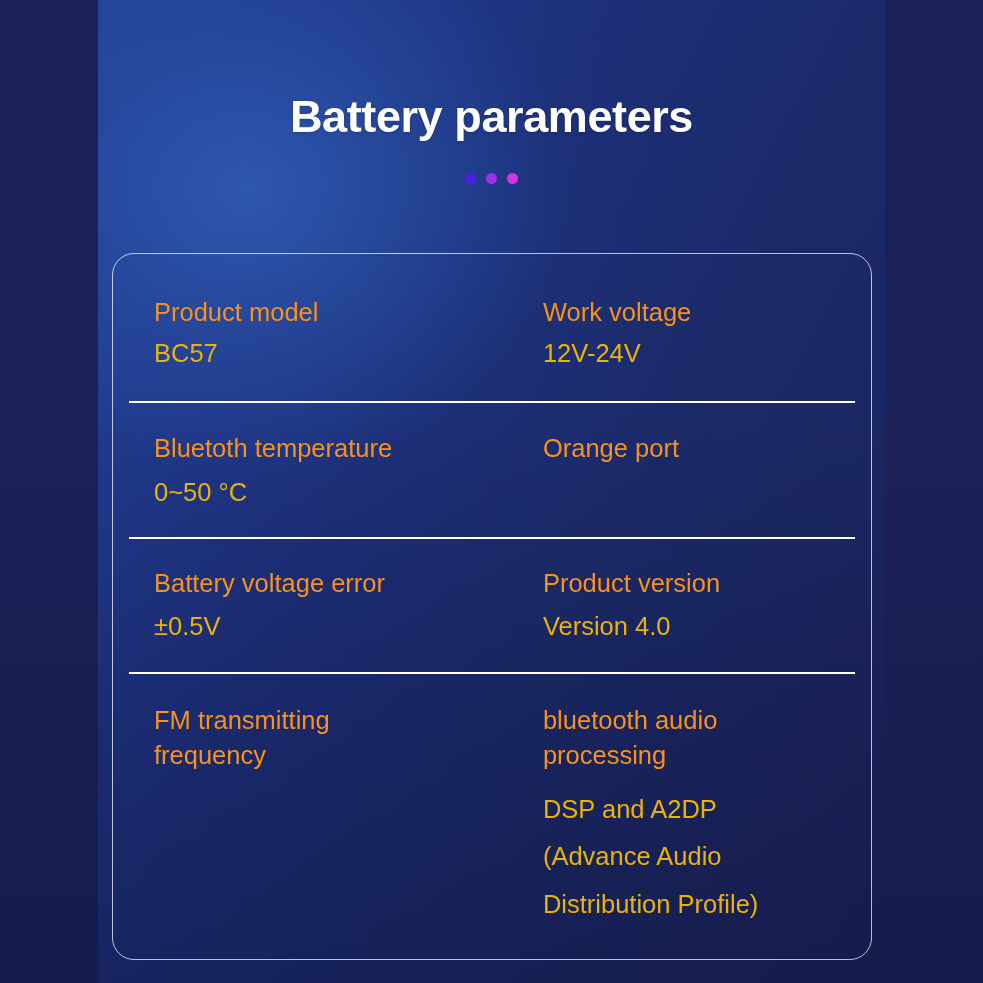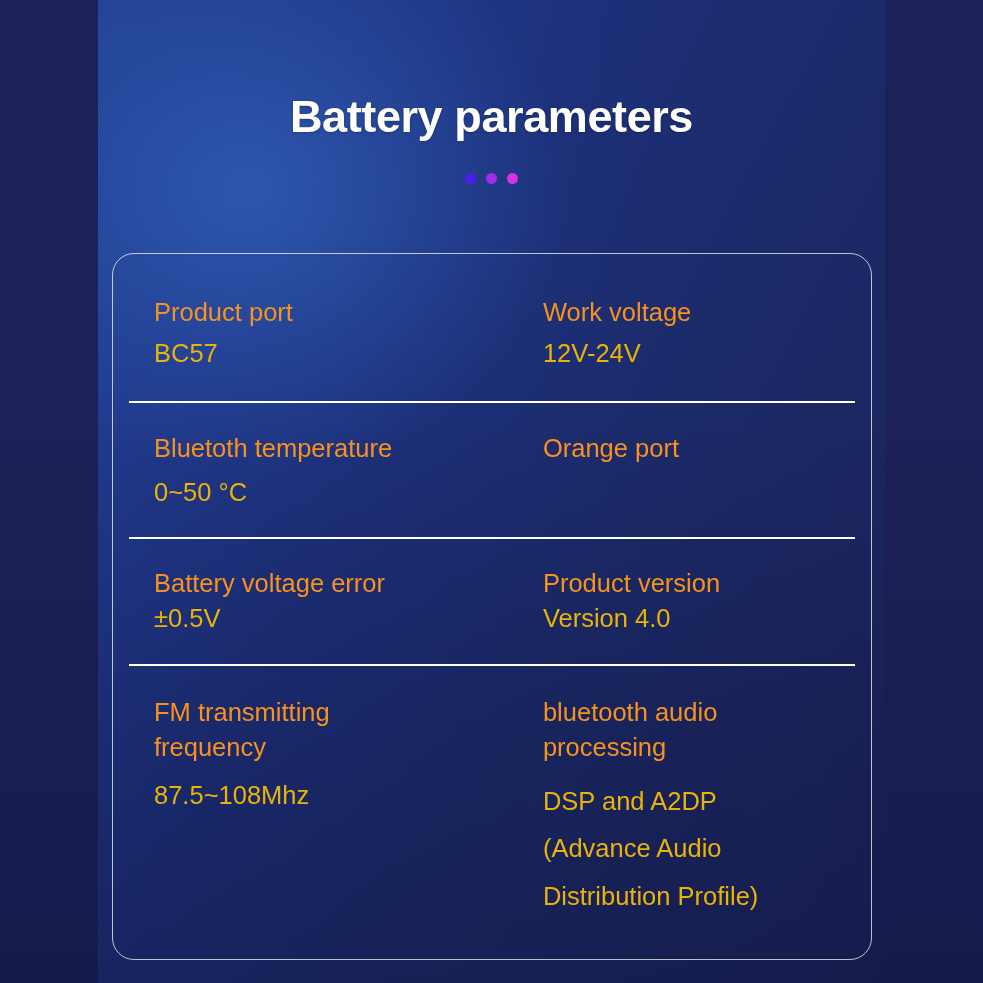--- a/index.html
+++ b/index.html
@@ -149,21 +149,21 @@
   }
 
   
   .spec-row.r1 .spec-cell { padding-top: 41px; padding-bottom: 30px; }
   .spec-row.r2 .spec-cell { padding-top: 30px; padding-bottom: 27px; }
   .spec-row.r3 .spec-cell { padding-top: 29px; padding-bottom: 28px; }
   .spec-row.r4 .spec-cell { padding-top: 31px; padding-bottom: 28px; }
 
   .spec-row.r1 .spec-label { margin-bottom: 6px; }
   .spec-row.r2 .spec-label { margin-bottom: 8px; }
-  .spec-row.r3 .spec-label { }
+  .spec-row.r3 .spec-label { margin-bottom: 8px; }
   .spec-row.r4 .spec-label { margin-bottom: 12px; }
   .spec-row.r4 .spec-value { line-height: 1.87; }
   .spec-row.r4 .col-left .spec-value { line-height: 1.38; }
 </style>
 </head>
 <body>
 
 <div id="bg-root">
   <div id="bg-panel"></div>
   <div id="bg-vignette"></div>
@@ -177,21 +177,21 @@
     <span class="dot" style="background:#9B30E8;"></span>
     <span class="dot" style="background:#D633E8;"></span>
   </div>
 </div>
 
 <div id="spec-card">
   <div id="spec-table">
 
     <div class="spec-row r1">
       <div class="spec-cell col-left">
-        <div class="spec-label">Product port</div>
+        <div class="spec-label">Product model</div>
         <div class="spec-value">BC57</div>
       </div>
       <div class="spec-cell col-right">
         <div class="spec-label">Work voltage</div>
         <div class="spec-value">12V-24V</div>
       </div>
     </div>
 
     <div class="spec-row r2">
       <div class="spec-cell col-left">
@@ -211,21 +211,20 @@
       <div class="spec-cell col-right">
         <div class="spec-label">Product version</div>
         <div class="spec-value">Version 4.0</div>
       </div>
     </div>
 
     <div class="spec-row r4">
       <div class="spec-cell col-left">
         <div class="spec-label">FM transmitting
 frequency</div>
-        <div class="spec-value">87.5~108Mhz</div>
       </div>
       <div class="spec-cell col-right">
         <div class="spec-label">bluetooth audio
 processing</div>
         <div class="spec-value">DSP and A2DP
 (Advance Audio
 Distribution Profile)</div>
       </div>
     </div>
 

